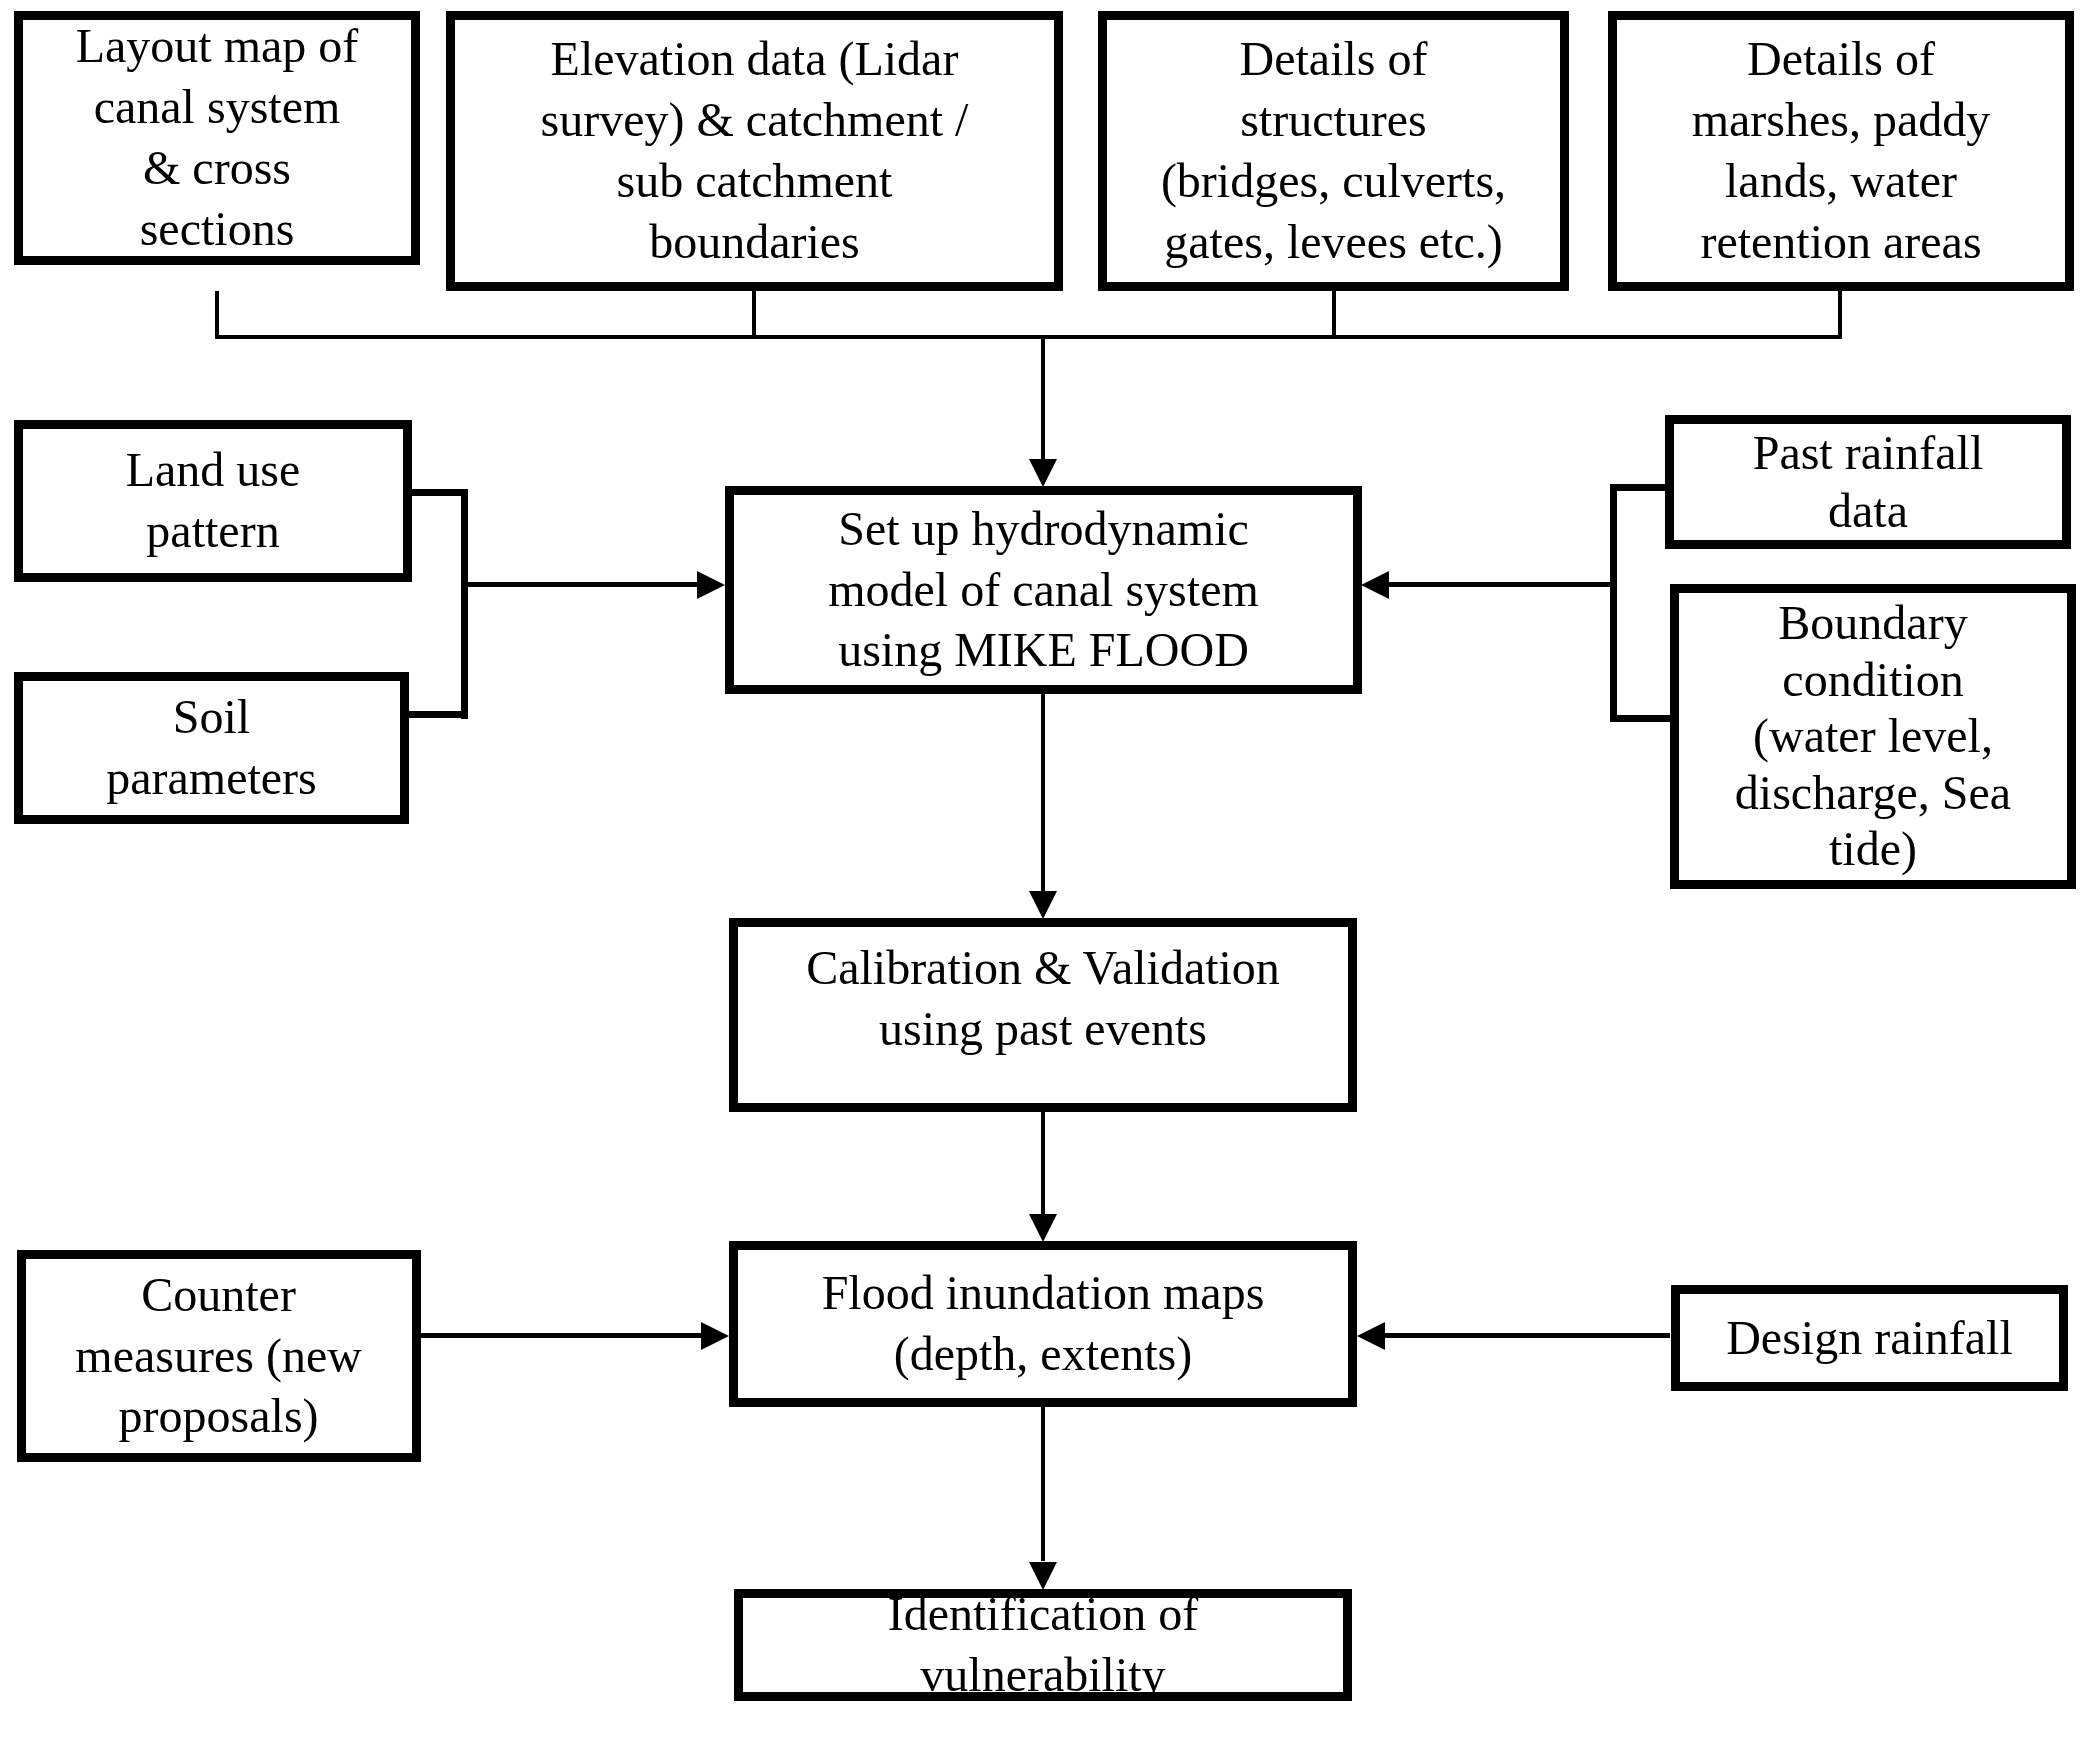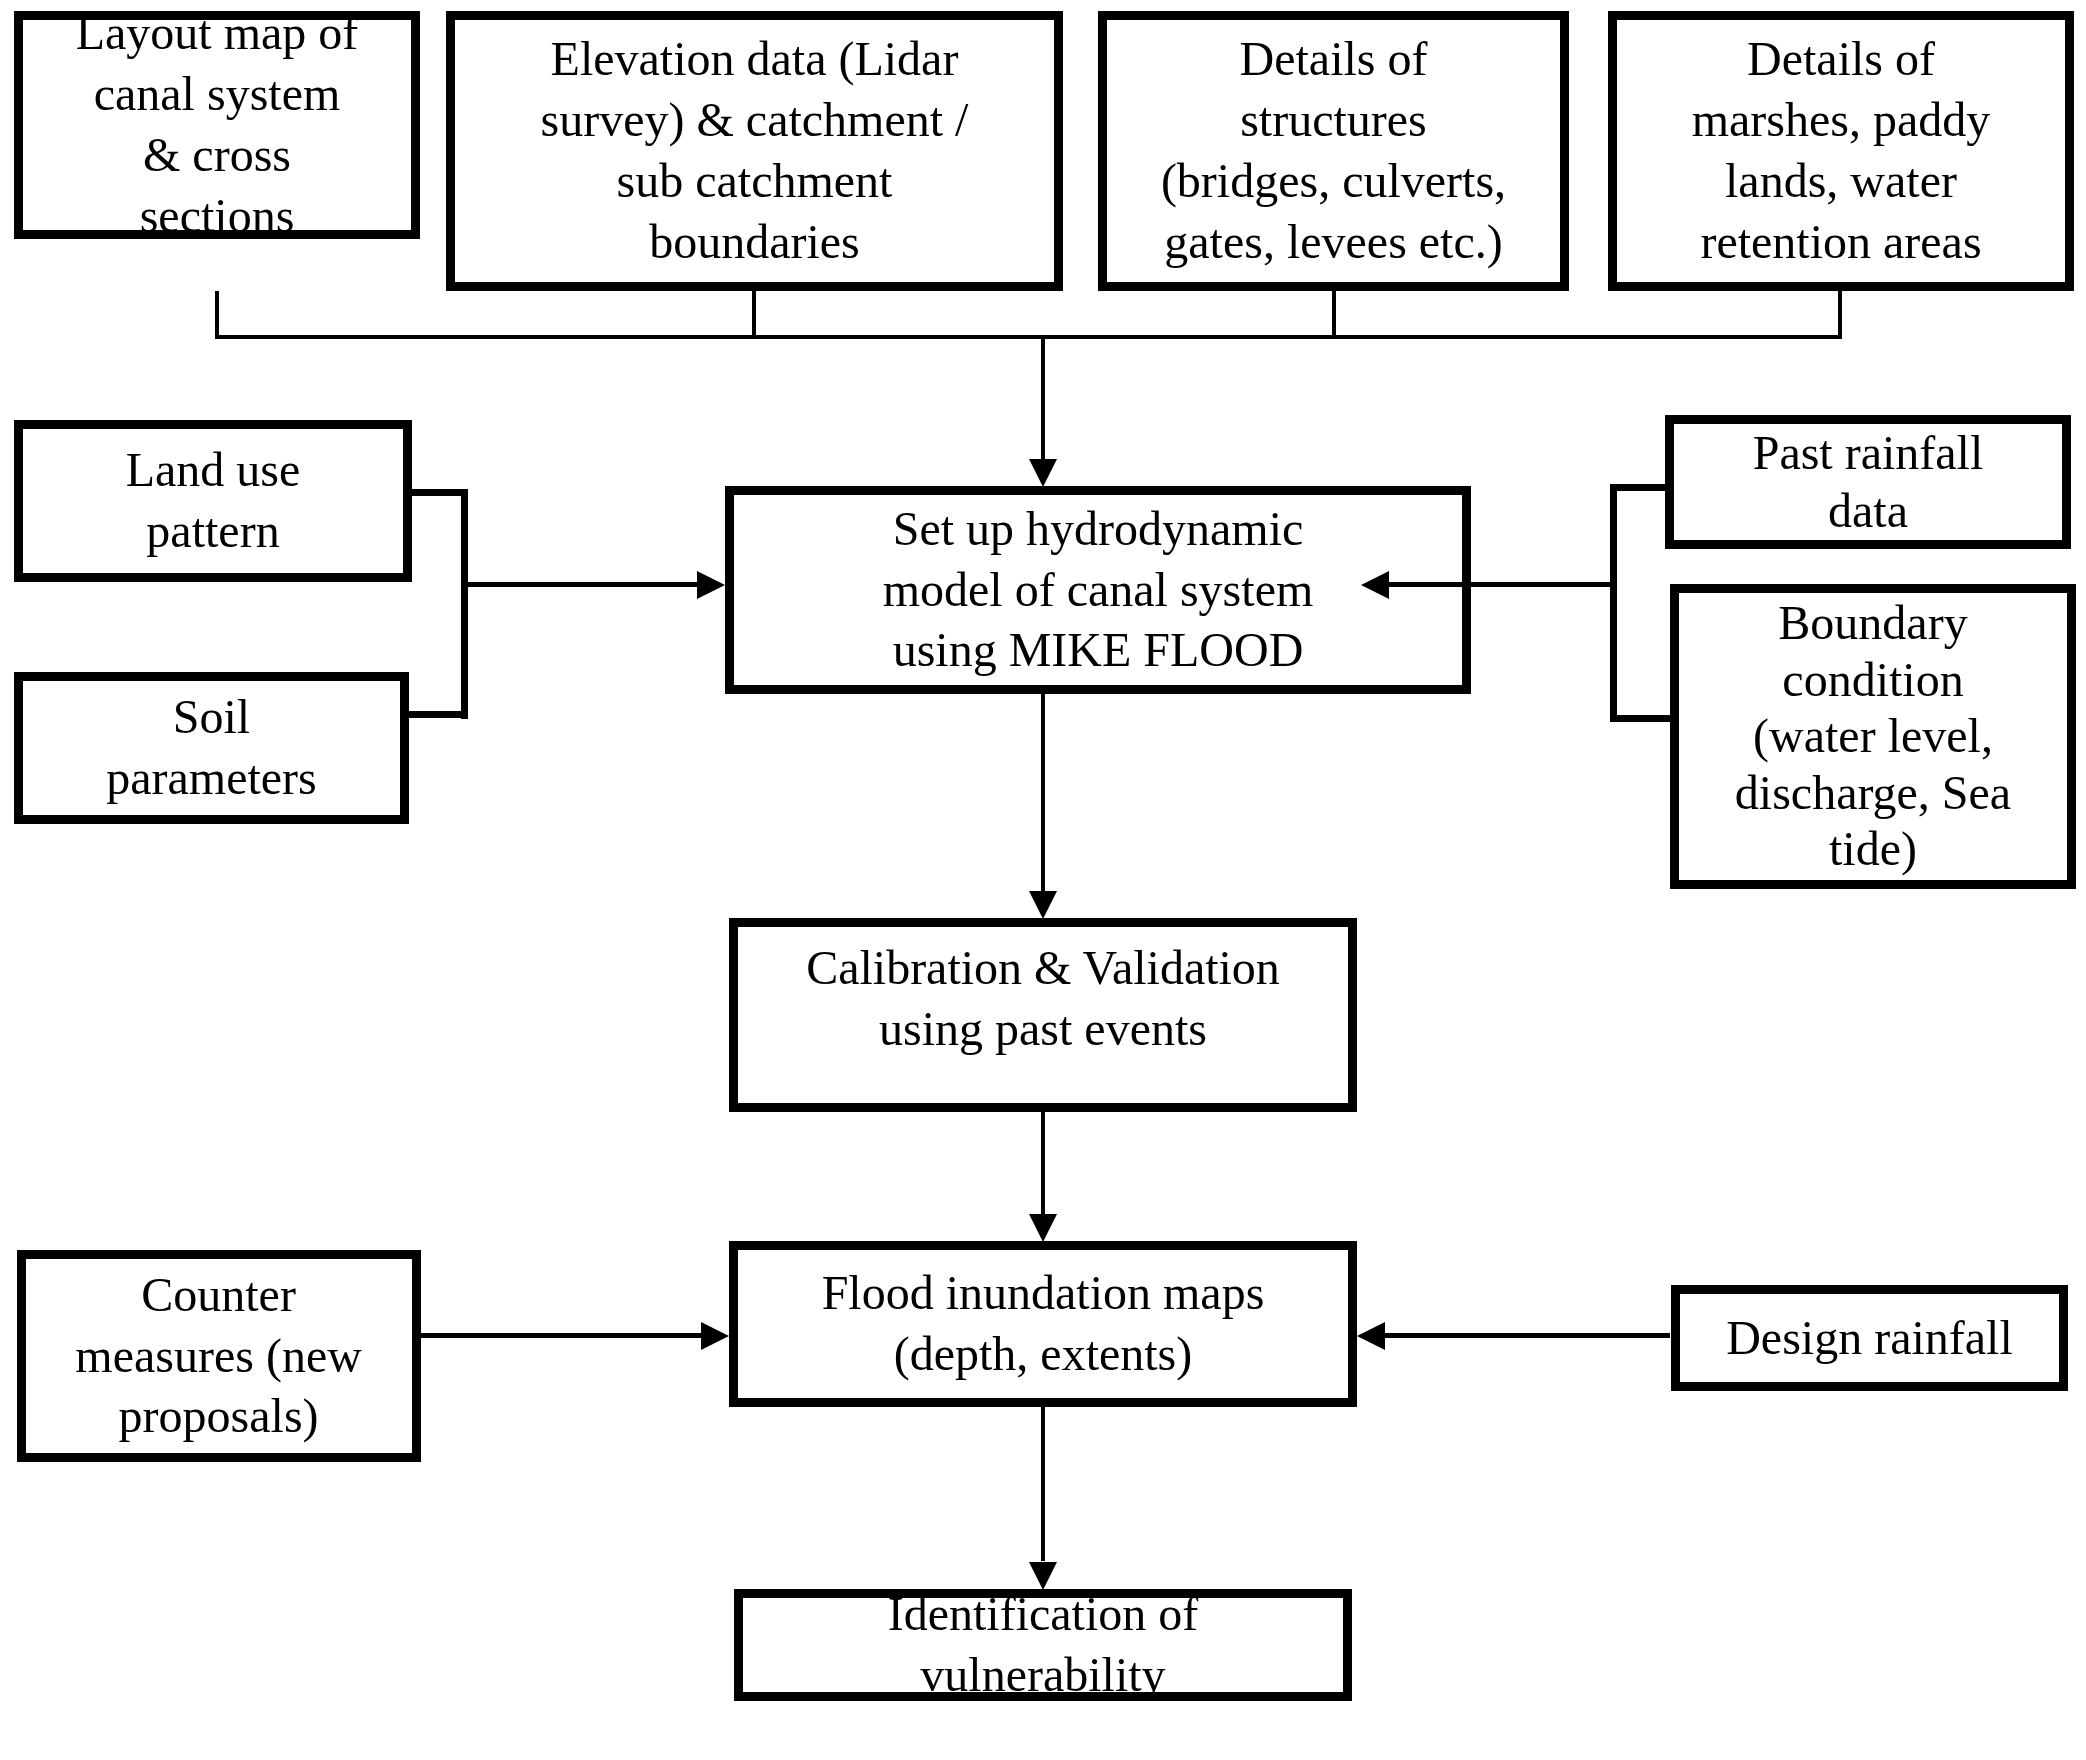--- a/index.html
+++ b/index.html
@@ -8,30 +8,30 @@
   .box{position:absolute;box-sizing:border-box;border:9.2px solid #000;background:#fff;
        display:flex;align-items:center;justify-content:center;text-align:center;
        font-size:48px;line-height:1.27;white-space:pre-line;}
   .edge{position:absolute;background:#000;}
   .arr{position:absolute;width:0;height:0;}
   .arr-down{border-left:14px solid transparent;border-right:14px solid transparent;border-top:28px solid #000;}
   .arr-right{border-top:14px solid transparent;border-bottom:14px solid transparent;border-left:28px solid #000;}
   .arr-left{border-top:14px solid transparent;border-bottom:14px solid transparent;border-right:28px solid #000;}
 
   
-  .b-layout{left:14px;top:11px;width:406px;height:228px;}
+  .b-layout{left:14px;top:11px;width:406px;height:254px;}
   .b-elev{left:446px;top:11px;width:617px;height:280px;}
   .b-struct{left:1098px;top:11px;width:471px;height:280px;}
   .b-marsh{left:1608px;top:11px;width:466px;height:280px;}
   
   .b-landuse{left:14px;top:420px;width:398px;height:162px;font-family:Liberation Serif, serif;}
   .b-soil{left:14px;top:672px;width:395px;height:152px;}
   .b-counter{left:16.6px;top:1250px;width:404px;height:212px;}
   
-  .b-setup{left:725px;top:486px;width:746px;height:208px;}
+  .b-setup{left:725px;top:486px;width:637px;height:208px;}
   .b-calib{left:729px;top:918px;width:628px;height:194px;align-items:flex-start;padding-top:11px;}
   .b-flood{left:729px;top:1241px;width:628px;height:166px;}
   .b-ident{left:734px;top:1589px;width:618px;height:112px;}
   
   .b-pastrain{left:1665px;top:415px;width:406px;height:134px;line-height:1.2;}
   .b-boundary{left:1670px;top:584px;width:406px;height:305px;line-height:1.18;}
   .b-design{left:1671px;top:1285px;width:397px;height:106px;}
 
   
   .e-drop1{left:215px;top:291px;width:3.7px;height:48px;}

